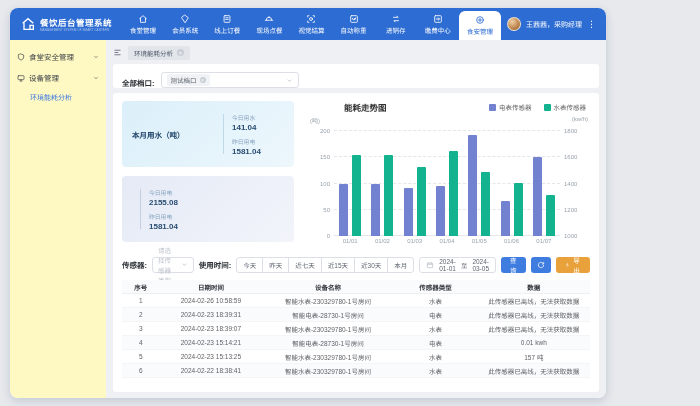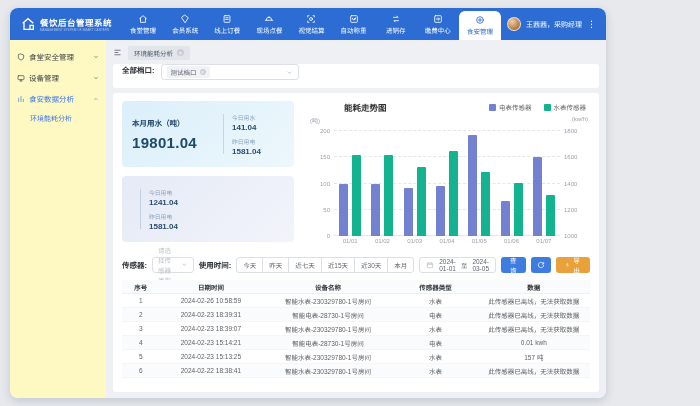--- a/index.html
+++ b/index.html
@@ -42,21 +42,21 @@
   
   .tabstrip { height:15px; display:flex; align-items:center; gap:6px; flex:0 0 15px; }
   .collapse-btn { color:#6b7280; cursor:pointer; }
   .collapse-btn svg { width:9px; height:9px; display:block; }
   .tab-chip { background:#e2e5ea; border-radius:2px; padding:2px 6px; font-size:6.5px; color:#4e5969;
               display:flex; align-items:center; gap:4px; cursor:pointer; }
   .chip-close { width:7px; height:7px; border-radius:50%; background:#c9ced6; color:#fff; font-size:6px;
                 display:flex; align-items:center; justify-content:center; line-height:1; cursor:pointer; }
 
   
-  .stall-card { margin-top:4px; background:#fff; border-radius:3px; height:24px; display:flex; align-items:flex-start;
+  .stall-card { margin-top:4px; background:#fff; border-radius:3px; height:24px; display:flex; align-items:flex-end;
                 padding:0 9px; gap:6px; flex:0 0 24px; }
   .f-label { font-size:7.5px; color:#2f3338; font-weight:bold; white-space:nowrap; }
   .select { background:#fff; border:1px solid #dcdfe6; border-radius:3px; height:16px; display:flex; align-items:center;
             padding:0 5px; gap:4px; cursor:pointer; }
   .stall-select { width:138px; }
   .tag { background:#f0f2f5; border-radius:2px; font-size:6.5px; color:#5f6670; padding:1px 4px; display:flex; align-items:center; gap:3px; }
   .tag .chip-close { width:6px; height:6px; font-size:5px; }
   .sel-chev { margin-left:auto; color:#b2b8c2; }
   .sel-chev svg { width:7px; height:7px; display:block; }
 
@@ -258,33 +258,20 @@
               <path d="M9 21h6M12 17v4"></path>
             </svg>
           </span>
           <span>设备管理</span>
           <span class="icn chev">
             <svg viewBox="0 0 24 24" fill="none" stroke="currentColor" stroke-width="2" stroke-linecap="round" stroke-linejoin="round">
               <path d="M6 9l6 6 6-6"></path>
             </svg>
           </span>
         </div>
-        <div class="side-item active">
-          <span class="icn">
-            <svg viewBox="0 0 24 24" fill="none" stroke="currentColor" stroke-width="2" stroke-linecap="round" stroke-linejoin="round">
-              <path d="M5 20V10M12 20V4M19 20v-7"></path>
-            </svg>
-          </span>
-          <span>食安数据分析</span>
-          <span class="icn chev">
-            <svg viewBox="0 0 24 24" fill="none" stroke="currentColor" stroke-width="2" stroke-linecap="round" stroke-linejoin="round">
-              <path d="M6 15l6-6 6 6"></path>
-            </svg>
-          </span>
-        </div>
         <div class="side-sub">环境能耗分析</div>
       </div>
 
     <div class="main">
 
       <div class="tabstrip">
         <span class="collapse-btn">
           <svg viewBox="0 0 24 24" fill="none" stroke="currentColor" stroke-width="2.4">
               <path d="M4 6h16M4 12h10M4 18h16"></path>
             </svg>
@@ -310,40 +297,39 @@
         </span>
       </div>
 
       <div class="dash">
         <div class="top-row">
 
           <div class="stats-col">
             <div class="stat-card stat-water">
               <div class="stat-main">
                 <div class="stat-title">本月用水（吨）</div>
-                <div class="stat-value">19801.04</div>
               </div>
               <div class="stat-div"></div>
               <div class="stat-side">
                 <div>
                   <div class="ss-label">今日用水</div>
                   <div class="ss-value">141.04</div>
                 </div>
                 <div>
                   <div class="ss-label">昨日用电</div>
                   <div class="ss-value">1581.04</div>
                 </div>
               </div>
             </div>
             <div class="stat-card stat-elec">
               <div class="stat-div"></div>
               <div class="stat-side">
                 <div>
                   <div class="ss-label">今日用电</div>
-                  <div class="ss-value">1241.04</div>
+                  <div class="ss-value">2155.08</div>
                 </div>
                 <div>
                   <div class="ss-label">昨日用电</div>
                   <div class="ss-value">1581.04</div>
                 </div>
               </div>
             </div>
           </div>
 
           <div class="chart">

